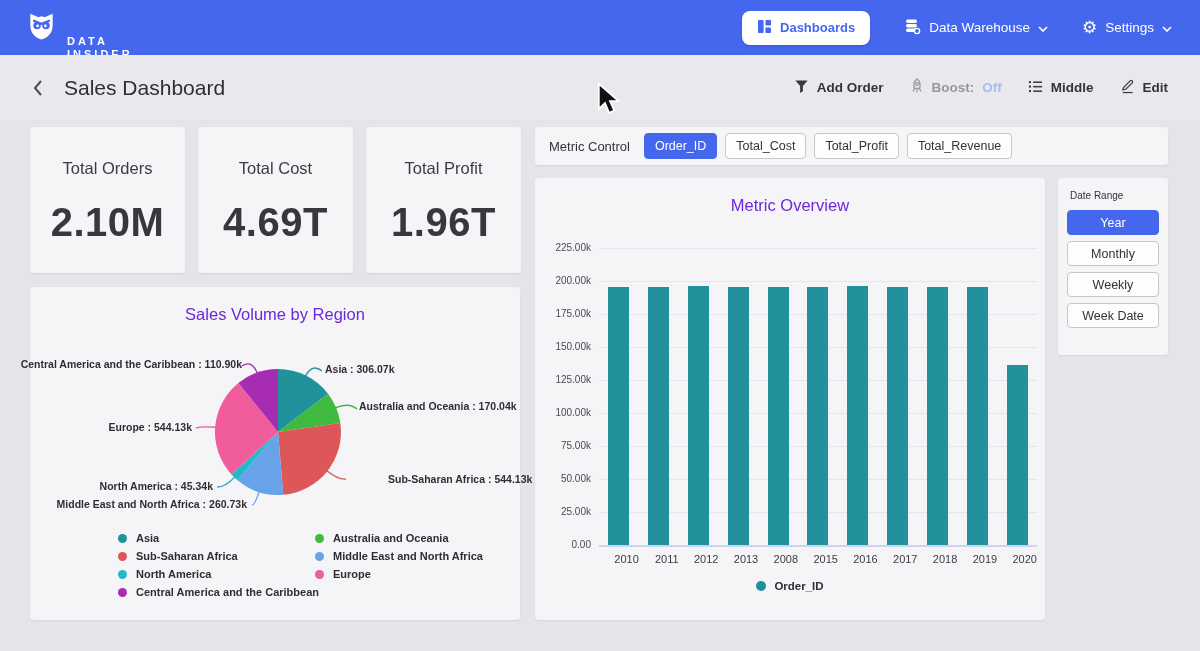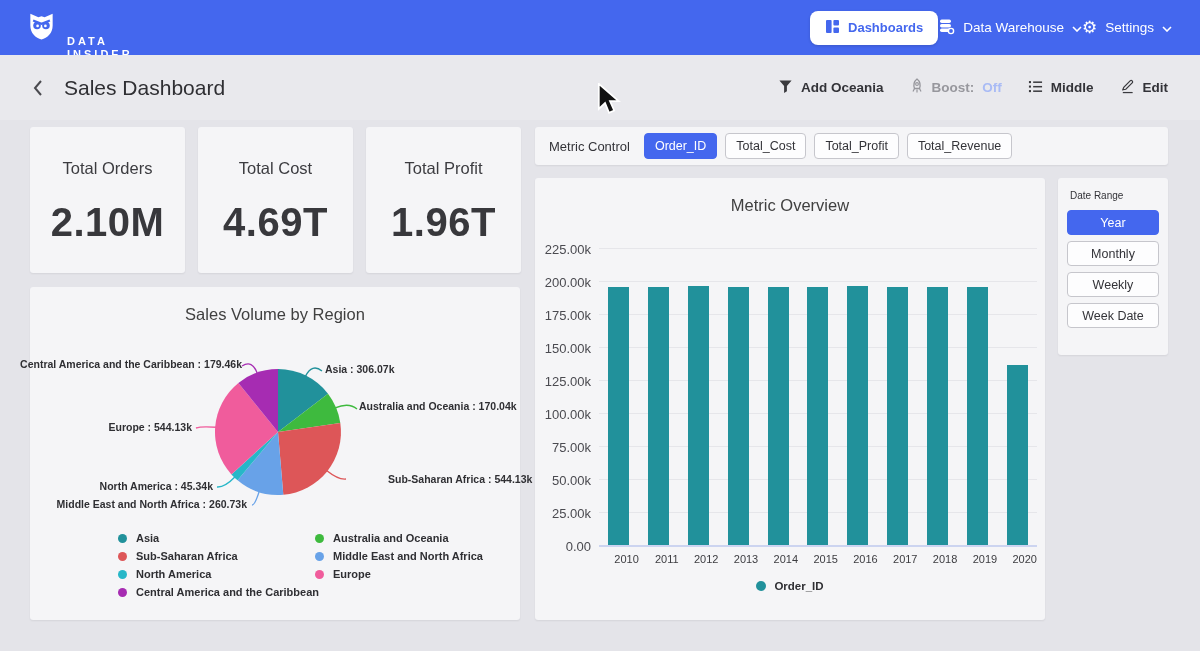--- a/index.html
+++ b/index.html
@@ -6,21 +6,21 @@
   html,body { width:1200px; height:651px; }
   body { font-family:"Liberation Sans", sans-serif; background:#e4e4e9; color:#35353a; }
   .screen { position:relative; width:1200px; height:651px; overflow:hidden; background:#e4e4e9; }
 
   
   .navbar { position:absolute; left:0; top:0; width:1200px; height:55px; background:#4467ee;
             display:flex; align-items:center; justify-content:space-between; padding:0 28px; }
   .brand { display:flex; align-items:center; gap:12px; cursor:pointer; }
   .brand-text { display:flex; flex-direction:column; line-height:13px;margin-top:40px; }
   .brand-text span { color:#fff; font-size:11px; font-weight:bold; letter-spacing:3px; }
-  .nav-actions { display:flex; align-items:center; }
+  .nav-actions { display:flex; align-items:center; gap:34px; }
   .nav-pill { display:flex; align-items:center; gap:8px; background:#fff; border:none; border-radius:8px;
               padding:8px 15px; color:#4467ee; font-weight:bold; font-size:13px; cursor:pointer;
               font-family:"Liberation Sans",sans-serif; box-shadow:0 1px 3px rgba(0,0,0,.15); }
   .nav-item { display:flex; align-items:center; gap:8px; color:#fff; font-size:13.5px; font-weight:500; cursor:pointer; }
   .gear-glyph { font-size:17px; line-height:1; color:#fff; }
 
   
   .page-header { position:absolute; left:0; top:55px; width:1200px; height:65px; background:#e9e9ed;
                  display:flex; align-items:center; padding:0 32px; }
   .back-btn { background:none; border:none; cursor:pointer; display:flex; align-items:center; margin-right:20px; }
@@ -38,32 +38,32 @@
 
   
   .metric-strip { left:535px; top:127px; width:633px; height:38px; display:flex; align-items:center; gap:8px; padding:0 14px; }
   .metric-strip-label { font-size:13px; color:#333338; margin-right:6px;text-align:right; }
   .chip { font-size:12.5px; color:#333338; background:#fdfdfe; border:1px solid #c6c6cc; border-radius:4px;
           padding:5px 10px; cursor:pointer; font-family:"Liberation Sans",sans-serif; white-space:nowrap; }
   .chip.selected { background:#4467ee; border-color:#4467ee; color:#fff; }
 
   
   .pie-card { left:30px; top:287px; width:490px; height:333px; }
-  .chart-title { text-align:center; font-size:16.5px; color:#404040; padding-top:18px; font-weight:500; }
+  .chart-title { text-align:center; font-size:16.5px; color:#6d28d9; padding-top:18px; font-weight:500; }
   .pie-area { position:absolute; left:0; top:0; width:490px; height:333px; }
   #pie-svg { position:absolute; left:0; top:0; }
   .pie-label { position:absolute; font-size:10.5px; font-weight:bold; color:#2f2f33; white-space:nowrap; }
   .pie-legend-col { position:absolute; display:flex; flex-direction:column; gap:6px;text-align:center; }
   .legend-item { display:flex; align-items:center; gap:9px; font-size:11px; font-weight:bold; color:#2f2f33; }
   .legend-dot { width:9px; height:9px; border-radius:50%; flex:none; }
 
   
   .bar-card { left:535px; top:178px; width:510px; height:442px; }
   .bar-yticks { position:absolute; left:0; top:70px; width:56px; height:297px; }
-  .bar-yticks span { position:absolute; right:0; font-size:13px; color:#4a4a50; }
+  .bar-yticks span { position:absolute; right:0; font-size:10px; color:#4a4a50; }
   .bar-plot { position:absolute; left:64px; right:8px; top:70px; height:297px; }
   .gridline { position:absolute; left:0; right:0; height:1px; background:#e6e6ea; }
   .gridline.axis { height:2px; background:#ccd4f0; }
   .bar-bars { position:absolute; left:0; right:0; top:0; bottom:0; display:flex; align-items:flex-end; justify-content:space-around; }
   .bar-cell { flex:1; display:flex; justify-content:center; align-items:flex-end; height:100%; }
   .bar-rect { width:21px; }
   .bar-xlabels { position:absolute; left:64px; right:8px; top:375px; display:flex; justify-content:space-around; }
   .bar-xlabels span { flex:1; text-align:right; font-size:11px; color:#3c3c40; }
   .bar-legend { position:absolute; left:0; right:0; top:402px; display:flex; justify-content:center; align-items:center; gap:8px;
                 font-size:11.5px; font-weight:bold; color:#2f2f33; }
@@ -147,21 +147,21 @@
         </svg>
     </button>
     <span class="page-title">Sales Dashboard</span>
     <div class="header-actions">
       <button class="h-action">
         <span>
           <svg width="15" height="15" viewBox="0 0 16 16">
               <path d="M1.5,1.5 h13 l-5,6 v5.5 l-3,1.8 v-7.3 z" fill="#3a3a3e"></path>
             </svg>
         </span>
-        <span>Add Oceania</span>
+        <span>Add Order</span>
       </button>
       <button class="h-action muted">
         <span>
           <svg width="14" height="16" viewBox="0 0 14 16">
             <path d="M7,1 C9.8,3.2 10.8,6.6 9.5,10.5 L4.5,10.5 C3.2,6.6 4.2,3.2 7,1 Z" stroke="#97979d" stroke-width="1.3" fill="none"></path>
             <circle cx="7" cy="6" r="1.4" stroke="#97979d" stroke-width="1.1" fill="none"></circle>
             <path d="M4.5,10.5 L3,13.5 M9.5,10.5 L11,13.5 M7,11.5 L7,14.5" stroke="#97979d" stroke-width="1.2" fill="none"></path>
           </svg>
         </span>
         <span>Boost:</span>
@@ -225,21 +225,21 @@
           <path d="M248,145 L253.3,207.8 A63,63 0 0 1 207.6,193.3 Z" fill="#68a2e8"></path>
           <path d="M229.3,204.1 Q224.8,218.4 222,218" stroke="#68a2e8" stroke-width="1.4" fill="none"></path>
           <path d="M248,145 L207.6,193.3 A63,63 0 0 1 201.4,187.4 Z" fill="#27b7c8"></path>
           <path d="M205.1,189.8 Q194.7,200.6 187,200" stroke="#27b7c8" stroke-width="1.4" fill="none"></path>
           <path d="M248,145 L201.4,187.4 A63,63 0 0 1 208.4,96.0 Z" fill="#f05c9c"></path>
           <path d="M186.2,140.3 Q171.2,139.1 166,141" stroke="#f05c9c" stroke-width="1.4" fill="none"></path>
           <path d="M248,145 L208.4,96.0 A63,63 0 0 1 248.0,82.0 Z" fill="#a62cb2"></path>
           <path d="M227.3,86.5 Q222.3,72.4 212,79" stroke="#a62cb2" stroke-width="1.4" fill="none"></path>
         </svg>
       <div class="chart-title" style="position:absolute;left:0;right:0;top:0;">Sales Volume by Region</div>
-      <div class="pie-label" style="right:278px; top:71px;">Central America and the Caribbean : 179.46k</div>
+      <div class="pie-label" style="right:278px; top:71px;">Central America and the Caribbean : 110.90k</div>
       <div class="pie-label" style="left:295px;  top:76px;">Asia : 306.07k</div>
       <div class="pie-label" style="left:329px;  top:113px;">Australia and Oceania : 170.04k</div>
       <div class="pie-label" style="right:328px; top:134px;">Europe : 544.13k</div>
       <div class="pie-label" style="left:318px;  top:186px;padding-left:40px;">Sub-Saharan Africa : 544.13k</div>
       <div class="pie-label" style="right:307px; top:193px;">North America : 45.34k</div>
       <div class="pie-label" style="right:273px; top:211px;">Middle East and North Africa : 260.73k</div>
 
       <div class="pie-legend-col" style="left:88px; top:245px;">
         <div class="legend-item">
           <span class="legend-dot" style="background: rgb(33, 145, 155);"></span>
@@ -336,21 +336,21 @@
           <div class="bar-cell">
             <div class="bar-rect" style="height:180.0px;background:#21919b"></div>
           </div>
         </div>
     </div>
     <div class="bar-xlabels" id="bar-xlabels">
         <span>2010</span>
         <span>2011</span>
         <span>2012</span>
         <span>2013</span>
-        <span>2014</span>
+        <span>2008</span>
         <span>2015</span>
         <span>2016</span>
         <span>2017</span>
         <span>2018</span>
         <span>2019</span>
         <span>2020</span>
       </div>
     <div class="bar-legend">
       <span class="legend-dot" style="background: rgb(33, 145, 155);"></span>
       <span>Order_ID</span>

